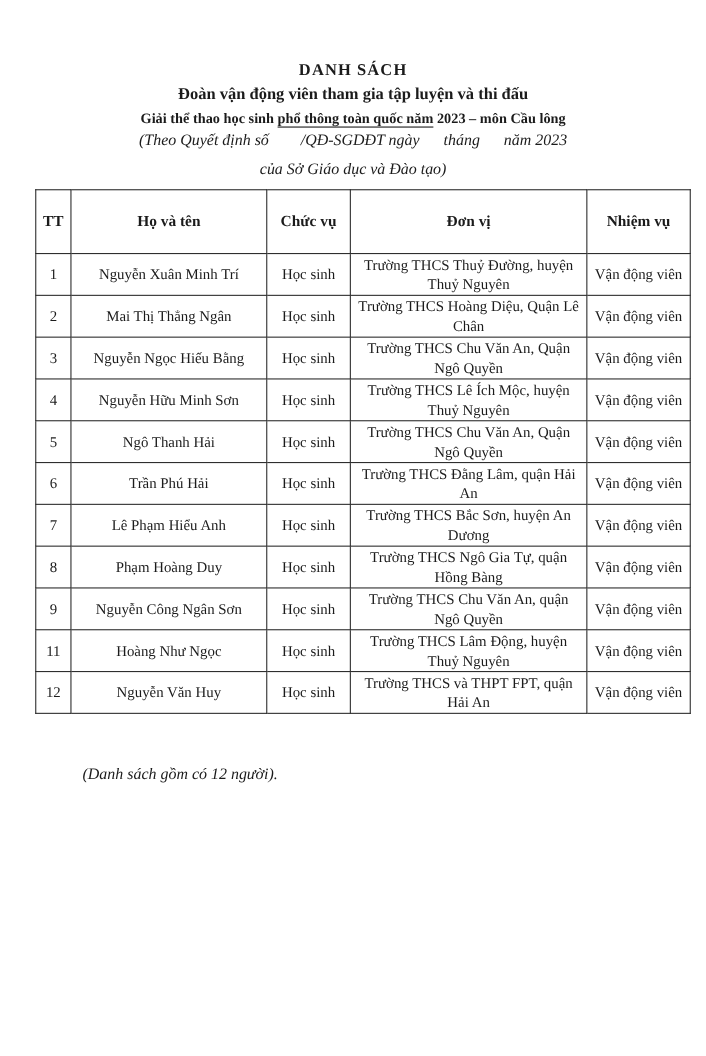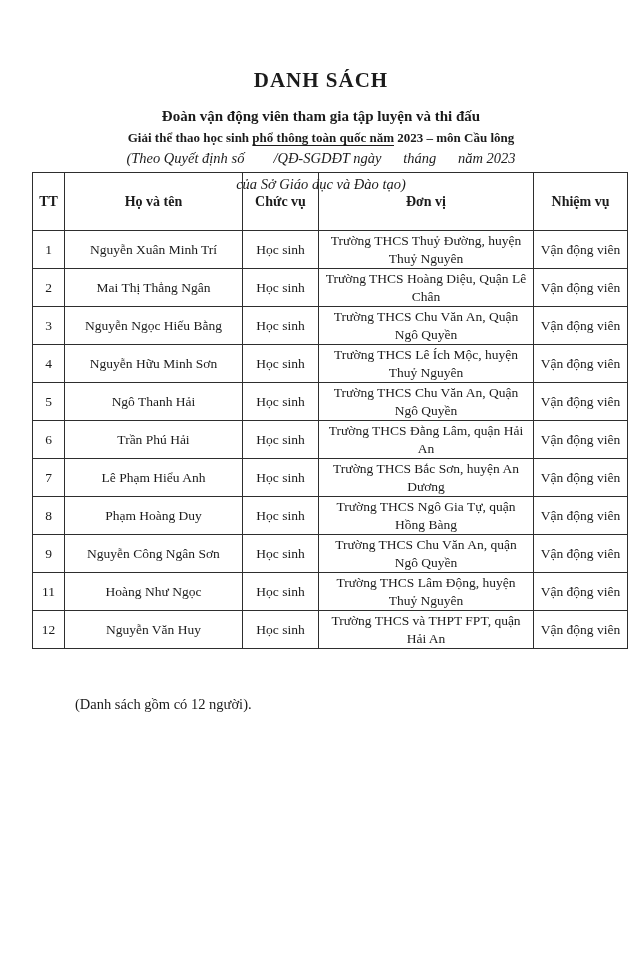--- a/index.html
+++ b/index.html
@@ -15,24 +15,24 @@
     color: #1b1b1b;
     font-family: "Liberation Serif", "DejaVu Serif", serif;
     overflow: hidden;
   }
   .doc-header {
     padding-top: 55px;
     text-align: center;
     line-height: 1.32;
   }
   .title-1 {
-    font-size: 21px;
+    font-size: 15px;
     font-weight: bold;
     letter-spacing: 1px;
-    margin: 12px;
+    margin: 0;
   }
   .title-2 {
     font-size: 15px;
     font-weight: bold;
     margin: 2px 0 0 0;
   }
   .title-3 {
     font-size: 13px;
     font-weight: bold;
     margin: 2px 0 0 0;
@@ -86,20 +86,21 @@
   col.c-duty { width: 94px; }
   td.cell-name {
     text-align: left;
     padding-left: 8px;
   }
   .footnote {
     position: absolute;
     left: 75px;
     top: 681px;
     font-size: 14.5px;
+    font-style: italic;
   }
 </style>
 </head>
 <body>
 
 <div class="page">
 
   <div class="doc-header">
     <p class="title-1">DANH SÁCH</p>
     <p class="title-2">Đoàn vận động viên tham gia tập luyện và thi đấu</p>

